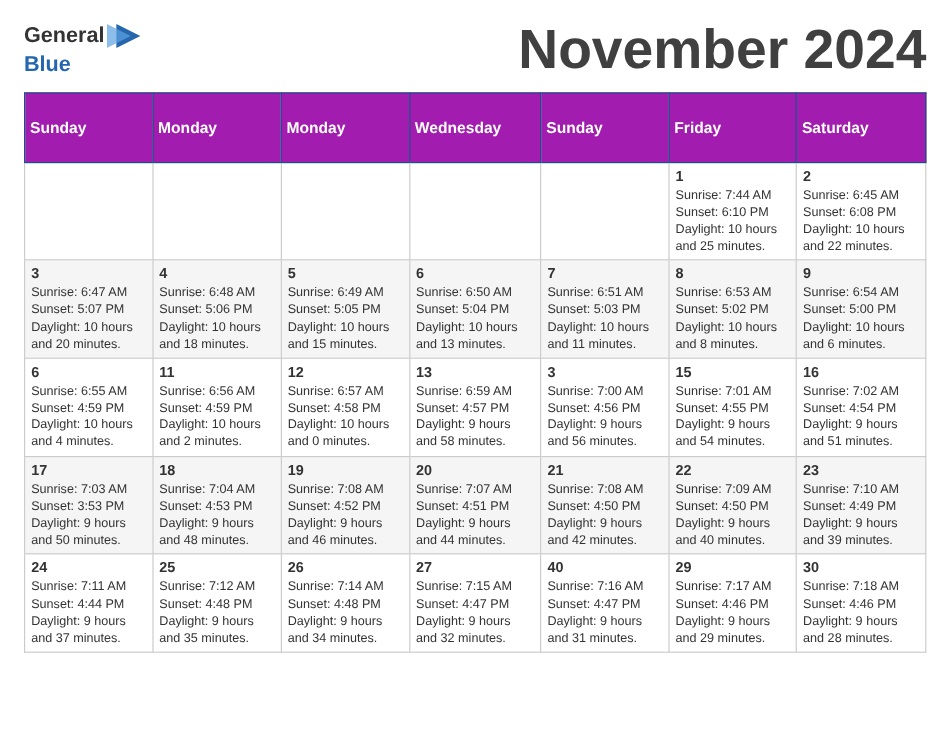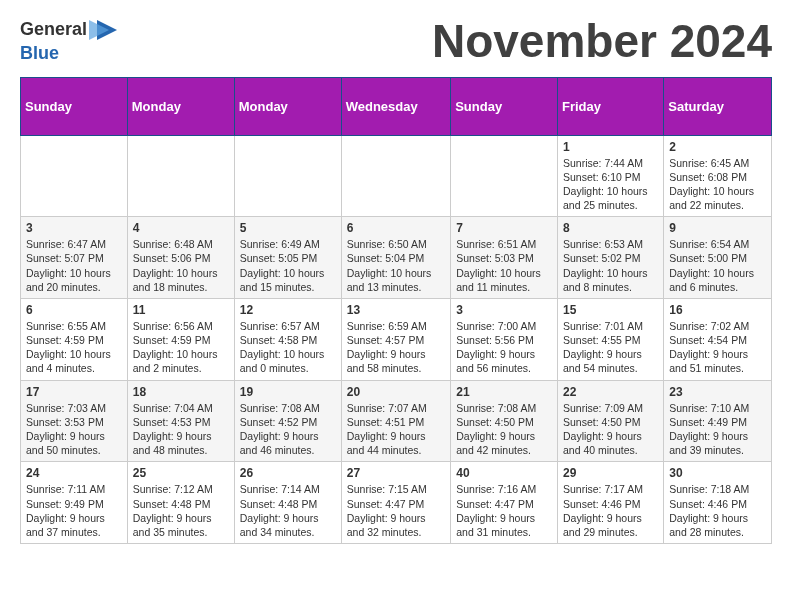--- a/index.html
+++ b/index.html
@@ -213,21 +213,21 @@
           </td>
           <td>
             <span class="day-num">13</span>
             <div class="cell-content">Sunrise: 6:59 AM
 Sunset: 4:57 PM
 Daylight: 9 hours and 58 minutes.</div>
           </td>
           <td>
             <span class="day-num">3</span>
             <div class="cell-content">Sunrise: 7:00 AM
-Sunset: 5:56 PM
+Sunset: 4:56 PM
 Daylight: 9 hours and 56 minutes.</div>
           </td>
           <td>
             <span class="day-num">15</span>
             <div class="cell-content">Sunrise: 7:01 AM
 Sunset: 4:55 PM
 Daylight: 9 hours and 54 minutes.</div>
           </td>
           <td>
             <span class="day-num">16</span>
@@ -277,21 +277,21 @@
             <span class="day-num">23</span>
             <div class="cell-content">Sunrise: 7:10 AM
 Sunset: 4:49 PM
 Daylight: 9 hours and 39 minutes.</div>
           </td>
         </tr>
         <tr>
           <td>
             <span class="day-num">24</span>
             <div class="cell-content">Sunrise: 7:11 AM
-Sunset: 9:49 PM
+Sunset: 4:44 PM
 Daylight: 9 hours and 37 minutes.</div>
           </td>
           <td>
             <span class="day-num">25</span>
             <div class="cell-content">Sunrise: 7:12 AM
 Sunset: 4:48 PM
 Daylight: 9 hours and 35 minutes.</div>
           </td>
           <td>
             <span class="day-num">26</span>

